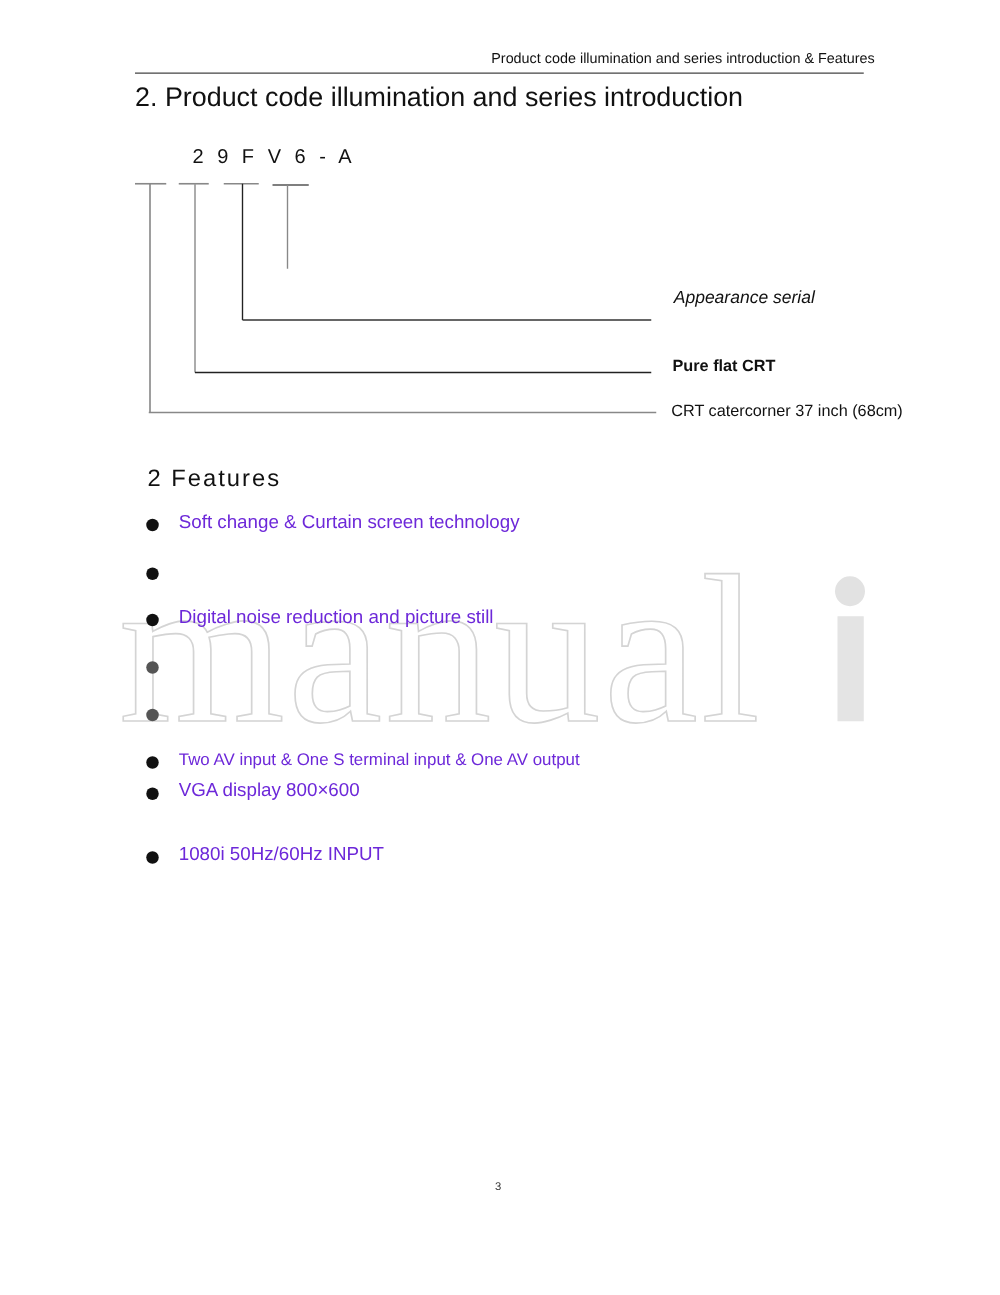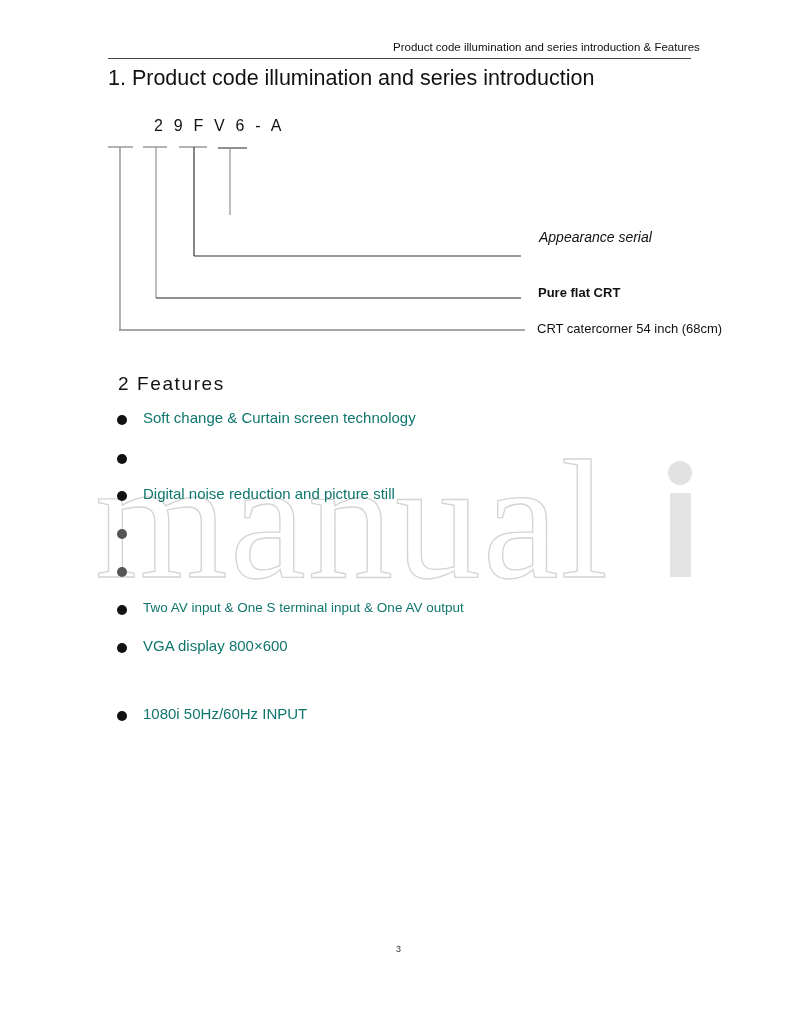--- a/index.html
+++ b/index.html
@@ -8,32 +8,32 @@
   .abs { position: absolute; }
   .running-header { left: 357px; top: 41px; font-size: 11.5px; color: #111; white-space: nowrap; margin-left: 36px; }
   .header-rule { left: 108px; top: 58px; width: 583px; height: 0; border-top: 1px solid #444; }
   .section-title { left: 108px; top: 66px; font-size: 21.5px; color: #111; white-space: nowrap; }
   .code { left: 109px; top: 117px; font-size: 16px; letter-spacing: 3.2px; color: #111; white-space: nowrap; margin-left: 45px; }
   .diagram { left: 0; top: 0; width: 800px; height: 360px; }
   .label { font-size: 13.5px; color: #111; white-space: nowrap; }
   .features-title { left: 118px; top: 373px; font-size: 19px; letter-spacing: 1.6px; color: #111; white-space: nowrap; }
   .feature { left: 117px; height: 20px; display: flex; align-items: center; white-space: nowrap; }
   .bullet { width: 10px; height: 10px; border-radius: 50%; background: #111; margin-right: 16px; margin-top: 6px; flex: none; }
-  .feature-text { font-size: 15px; color: #0f766e; }
+  .feature-text { font-size: 15px; color: #6d28d9; }
   .feature.small .feature-text { font-size: 13.5px; }
   .watermark { left: 95px; top: 450px; width: 610px; height: 130px; pointer-events: none; }
   .page-number { left: 396px; top: 944px; font-size: 9px; color: #333; }
 </style>
 </head>
 <body>
 
 <div class="abs running-header">Product code illumination and series introduction &amp; Features</div>
 <div class="abs header-rule"></div>
 
-<div class="abs section-title">1. Product code illumination and series introduction</div>
+<div class="abs section-title">2. Product code illumination and series introduction</div>
 
 <div class="abs code">2 9 F V 6 - A</div>
 
 <svg class="abs diagram" width="800" height="360" viewBox="0 0 800 360">
 
   <line x1="108" y1="147" x2="133" y2="147" stroke="#888" stroke-width="1.3"></line>
   <line x1="143" y1="147" x2="167" y2="147" stroke="#888" stroke-width="1.3"></line>
   <line x1="179" y1="147" x2="207" y2="147" stroke="#888" stroke-width="1.3"></line>
   <line x1="218" y1="148" x2="247" y2="148" stroke="#555" stroke-width="1.3"></line>
 
@@ -42,21 +42,21 @@
   <line x1="194" y1="147" x2="194" y2="256" stroke="#222" stroke-width="1.1"></line>
   <line x1="230" y1="148" x2="230" y2="215" stroke="#888" stroke-width="1.1"></line>
 
   <line x1="194" y1="256" x2="521" y2="256" stroke="#333" stroke-width="1.1"></line>
   <line x1="156" y1="298" x2="521" y2="298" stroke="#222" stroke-width="1.1"></line>
   <line x1="119" y1="330" x2="525" y2="330" stroke="#888" stroke-width="1.3"></line>
 </svg>
 
 <div class="abs label" style="left:539px; top:229px; font-size:14px;font-style:italic;">Appearance serial</div>
 <div class="abs label" style="left:538px; top:285px; font-size:13px;font-weight:bold;">Pure flat CRT</div>
-<div class="abs label" style="left:537px; top:321px; font-size:13px;">CRT catercorner 54 inch (68cm)</div>
+<div class="abs label" style="left:537px; top:321px; font-size:13px;">CRT catercorner 37 inch (68cm)</div>
 
 <svg class="abs watermark" width="610" height="130" viewBox="0 0 610 130">
   <text x="0" y="127" font-family="Liberation Serif, serif" font-size="170" fill="none" stroke="#d4d4d4" stroke-width="1.3" letter-spacing="2" textLength="515" lengthAdjust="spacingAndGlyphs">manual</text>
   <circle cx="585" cy="23" r="12" fill="#e2e2e2"></circle>
   <rect x="575" y="43" width="21" height="84" fill="#e4e4e4"></rect>
 </svg>
 
 <div class="abs features-title">2 Features</div>
 
 <div class="abs feature" style="top:407px;">
@@ -73,22 +73,22 @@
 <div class="abs feature" style="top:521px;">
   <span class="bullet" style="background:#555;"></span>
 </div>
 <div class="abs feature" style="top:559px;">
   <span class="bullet" style="background:#555;"></span>
 </div>
 <div class="abs feature small" style="top:597px;">
   <span class="bullet"></span>
   <span class="feature-text">Two AV input &amp; One S terminal input &amp; One AV output</span>
 </div>
-<div class="abs feature" style="top:635px;justify-content:space-between;">
+<div class="abs feature" style="top:622px;justify-content:space-between;">
   <span class="bullet"></span>
   <span class="feature-text">VGA display 800×600</span>
 </div>
-<div class="abs feature" style="top:703px;">
+<div class="abs feature" style="top:673px;">
   <span class="bullet"></span>
   <span class="feature-text">1080i 50Hz/60Hz INPUT</span>
 </div>
 
 <div class="abs page-number">3</div>
 
 </body></html>

